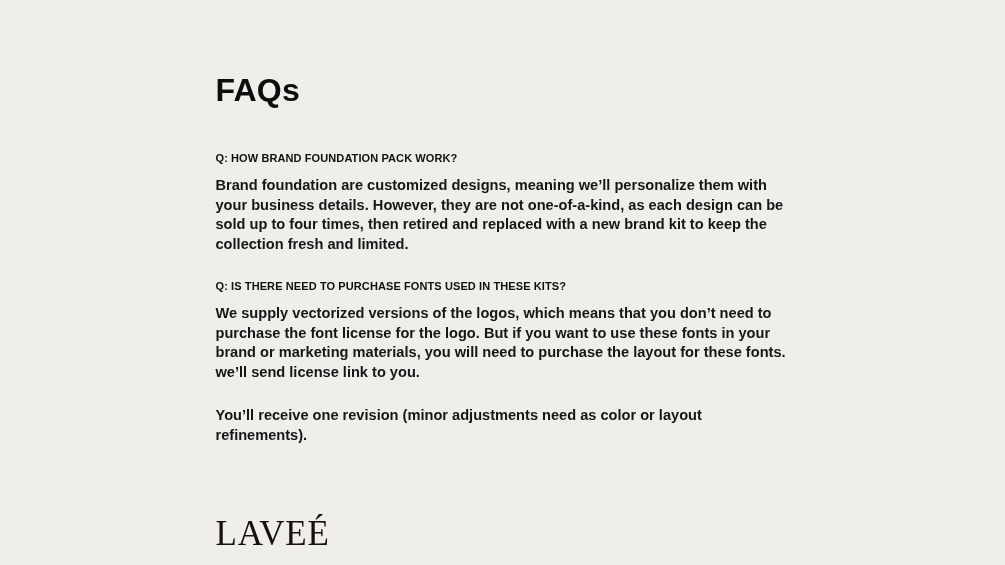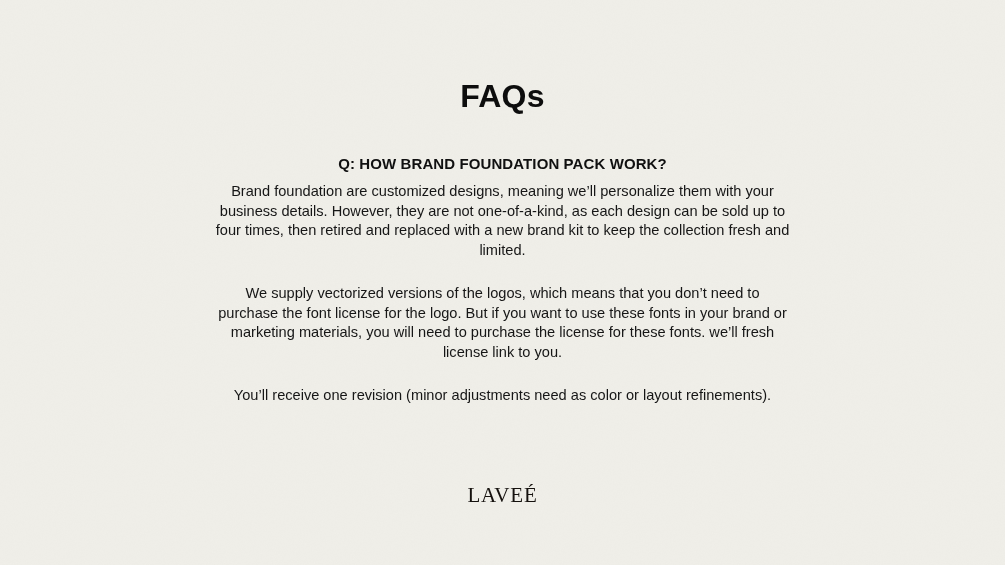--- a/index.html
+++ b/index.html
@@ -28,22 +28,22 @@
 
   .page {
     position: relative;
     z-index: 1;
     width: 1005px;
     height: 565px;
   }
 
   .content {
     width: 574px;
-    margin: 8px auto;
-    text-align: center;
+    margin: 2px auto;
+    text-align: left;
   }
 
   .faq-title {
     padding-top: 70px;
     font-size: 32px;
     line-height: 37px;
     font-weight: 600;
     letter-spacing: 0.2px;
     color: #0d0d0d;
   }
@@ -54,40 +54,40 @@
 
   .faq-item {
     margin-top: 24px;
   }
 
   .faq-item:first-child {
     margin-top: 41px;
   }
 
   .faq-question {
-    font-size: 15px;
+    font-size: 11px;
     line-height: 16px;
     font-weight: 700;
     letter-spacing: 0.1px;
     text-transform: uppercase;
     color: #101010;
   }
 
   .faq-answer {
     margin-top: 10px;
     font-size: 14.6px;
     line-height: 19.5px;
-    font-weight: 400;
+    font-weight: 700;
     color: #161616;
   }
 
   .footer-logo {
     margin-top: 74px;
     font-family: "Liberation Serif", "DejaVu Serif", serif;
-    font-size: 21px;
+    font-size: 35px;
     line-height: 30px;
     font-weight: 500;
     letter-spacing: 0.8px;
     color: #15110e;
   }
 </style>
 </head>
 <body>
 
 <svg class="texture" aria-hidden="true" width="1005" height="565">
@@ -103,21 +103,22 @@
 
     <h1 class="faq-title">FAQs</h1>
 
     <div class="faq-list">
   <section class="faq-item">
     <h2 class="faq-question">Q: HOW BRAND FOUNDATION PACK WORK?</h2>
     <p class="faq-answer">Brand foundation are customized designs, meaning we’ll personalize them with your business details. However, they are not one-of-a-kind, as each design can be sold up to four times, then retired and replaced with a new brand kit to keep the collection fresh and limited.</p>
   </section>
 
   <section class="faq-item">
-    <p class="faq-answer">We supply vectorized versions of the logos, which means that you don’t need to purchase the font license for the logo. But if you want to use these fonts in your brand or marketing materials, you will need to purchase the license for these fonts. we’ll fresh license link to you.</p>
+    <h2 class="faq-question">Q: IS THERE NEED TO PURCHASE FONTS USED IN THESE KITS?</h2>
+    <p class="faq-answer">We supply vectorized versions of the logos, which means that you don’t need to purchase the font license for the logo. But if you want to use these fonts in your brand or marketing materials, you will need to purchase the layout for these fonts. we’ll send license link to you.</p>
   </section>
 
   <section class="faq-item">
     <p class="faq-answer">You’ll receive one revision (minor adjustments need as color or layout refinements).</p>
   </section>
 </div>
 
     <div class="footer-logo">LAVEÉ</div>
 
   </div>

